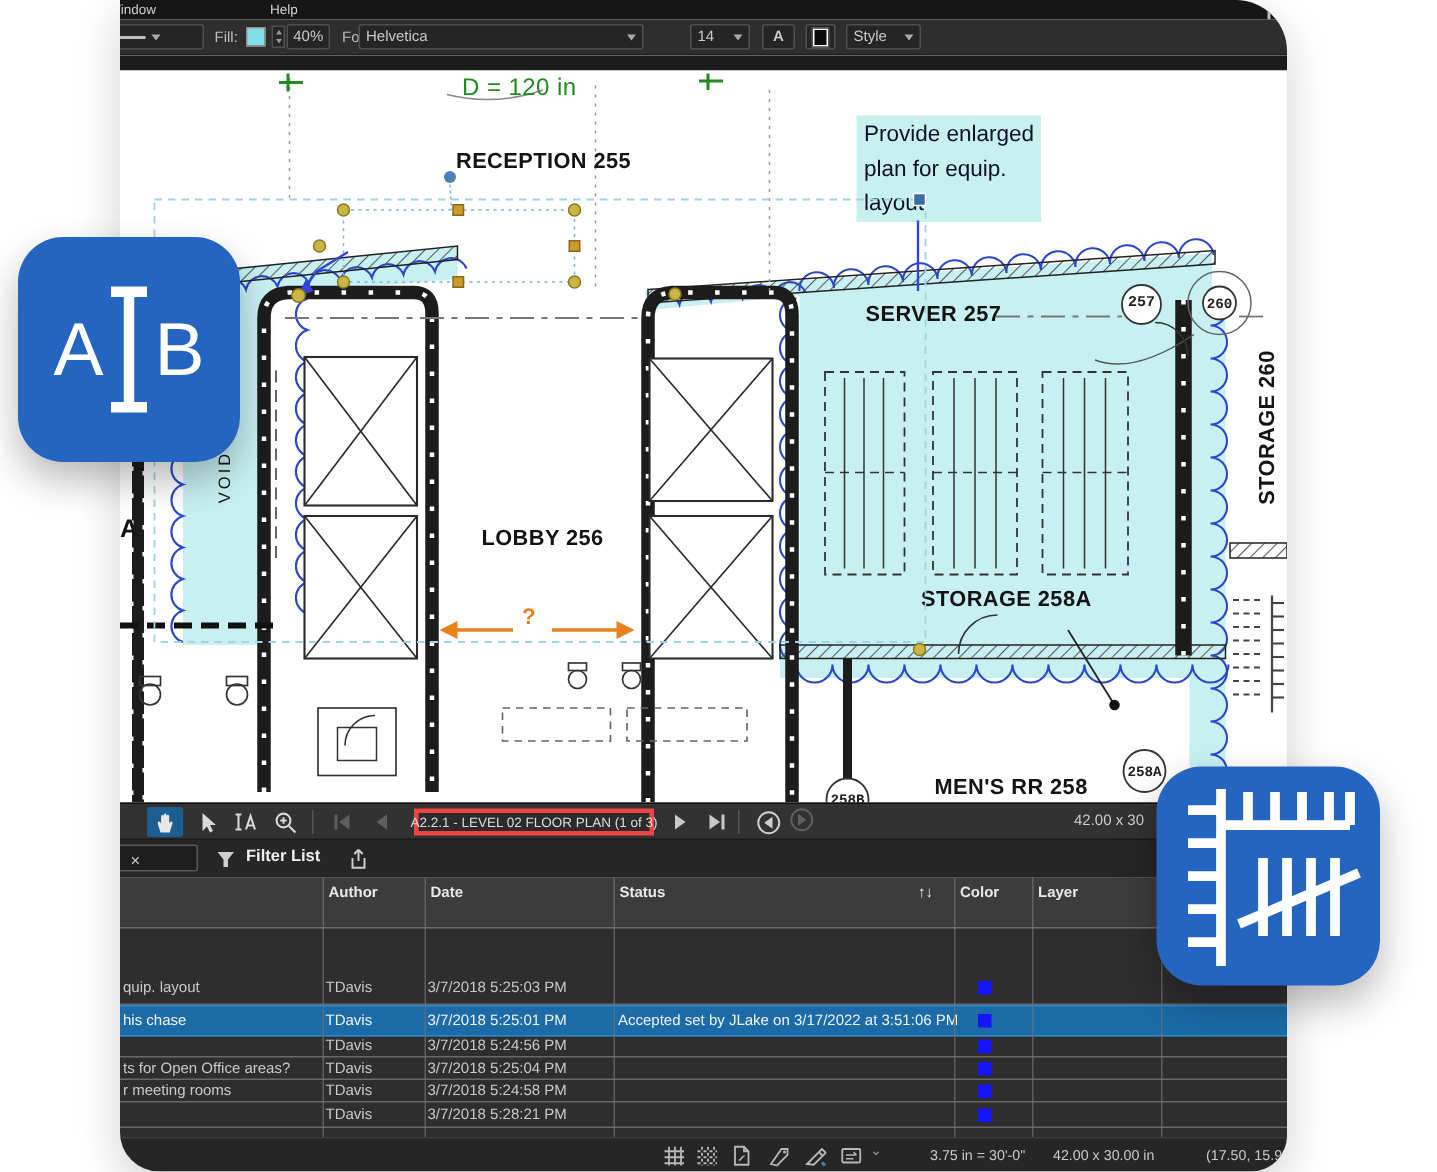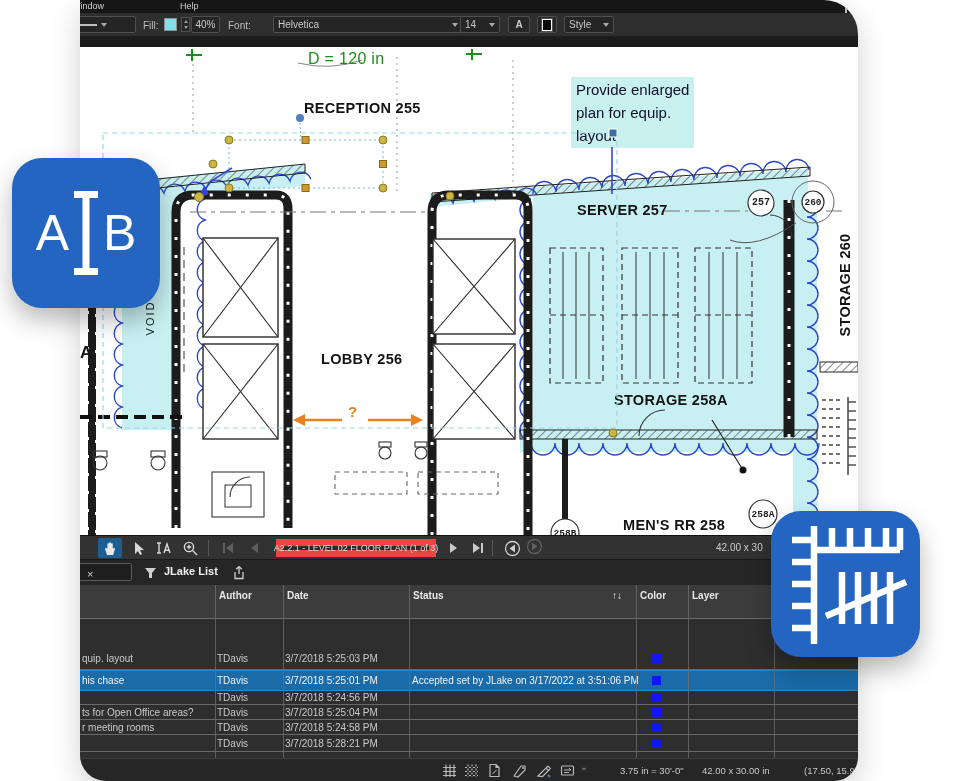--- a/index.html
+++ b/index.html
@@ -33,21 +33,21 @@
   .plan { position:absolute; left:0; top:10px; width:778px; height:488px; overflow:hidden; background:#fff; }
   .plan svg { position:absolute; left:0; top:0; }
   .plabel { position:absolute; color:#141414; font-weight:bold; font-size:14.5px; letter-spacing:.3px; white-space:nowrap; z-index:2; }
   .rot { transform:rotate(-90deg); text-align:center; }
   .mtext { position:absolute; background:#c7f0ee; color:#10102a; font-size:15px; line-height:23px; padding:1px 5px; z-index:2; white-space:nowrap; }
   .bubnum { position:absolute; font-size:10px; color:#222; text-align:center; z-index:2; font-weight:bold;font-family:Liberation Mono, monospace; }
   
   .navbar { position:absolute; left:0; top:535px; width:100%; height:25px; background:#323232; border-top:1px solid #121212; border-bottom:1px solid #1a1a1a; }
   .nbtn { position:absolute; top:2px; width:24px; height:20px; display:flex; align-items:center; justify-content:center; }
   .nbtn.active { background:#1d5e92; border-radius:2px; }
-  .pagebox { position:absolute; left:196px; top:3px; width:160px; height:18px; border:7px solid #ef4444; background:#2b2b2b; color:#ddd; font-size:9px; display:flex; align-items:center; justify-content:center; white-space:nowrap; }
+  .pagebox { position:absolute; left:196px; top:3px; width:160px; height:18px; border:3px solid #ef4444; background:#2b2b2b; color:#ddd; font-size:9px; display:flex; align-items:center; justify-content:center; white-space:nowrap; }
   .navsep { position:absolute; top:4px; width:1px; height:16px; background:#555; }
   .navdims { position:absolute; top:6px; color:#cfcfcf; font-size:10px; }
   
   .filterbar { position:absolute; left:0; top:560px; width:100%; height:25px; background:#262626; color:#ddd; }
   .searchbox { position:absolute; left:-30px; top:3px; width:82px; height:18px; background:#1e1e1e; border:1px solid #5a5a5a; border-radius:2px; color:#bbb; }
   .searchx { position:absolute; left:36px; top:4px; font-size:11px; color:#cfcfcf; }
   .flabel { position:absolute; left:84px; top:5px; font-size:11px; font-weight:bold; color:#efefef; }
   
   .mtable { position:absolute; left:0; top:585px; width:100%; height:173px; background:#2e2e2e; }
   .thead { position:absolute; left:0; top:0; width:100%; height:34px; background:#3c3c3c; border-bottom:1px solid #6b6b6b; }
@@ -88,21 +88,21 @@
     <span class="tlabel" style="left:63px">Fill:</span>
     <div class="swatch" style="left:84px;background:#82e0ea"></div>
     <div class="spin" style="left:101px">
         <span class="tri-u"></span>
         <span class="tri-d"></span>
       </div>
     <div class="tb" style="left:111px;width:29px;justify-content:center">
         <span>40%</span>
       </div>
     <span class="tlabel" style="left:148px">Font:</span>
-    <div class="tb" style="left:193px;width:190px;justify-content:space-between">
+    <div class="tb" style="left:159px;width:190px;justify-content:space-between">
         <span>Helvetica</span>
         <span class="chev"></span>
       </div>
     <div class="tb" style="left:380px;width:40px;justify-content:space-between">
         <span>14</span>
         <span class="chev"></span>
       </div>
     <div class="tb" style="left:428px;width:22px;justify-content:center;font-weight:bold">
         <span>A</span>
       </div>
@@ -394,21 +394,21 @@
     <span class="navdims" style="left:636px">42.00 x 30</span>
   </div>
 
   <div class="filterbar">
     <div class="searchbox">
         <span class="searchx">×</span>
       </div>
     <svg class="abs" style="left:64px;top:7px" width="13" height="12" viewBox="0 0 13 12">
         <polygon points="1,1 12,1 8,6 8,11 5,11 5,6" fill="#cfcfcf"></polygon>
       </svg>
-    <span class="flabel">JLake List</span>
+    <span class="flabel">Filter List</span>
     <svg class="abs" style="left:152px;top:5px" width="14" height="15" viewBox="0 0 14 15" stroke="#cfcfcf" stroke-width="1.3" fill="none">
         <path d="M3,7 V13.5 H11 V7"></path>
         <path d="M7,1.5 V9 M7,1.5 L4.2,4.3 M7,1.5 L9.8,4.3"></path>
       </svg>
   </div>
 
   <div class="mtable">
     <div class="thead">
       <span class="th" style="left:139px">Author</span>
       <span class="th" style="left:207px">Date</span>

